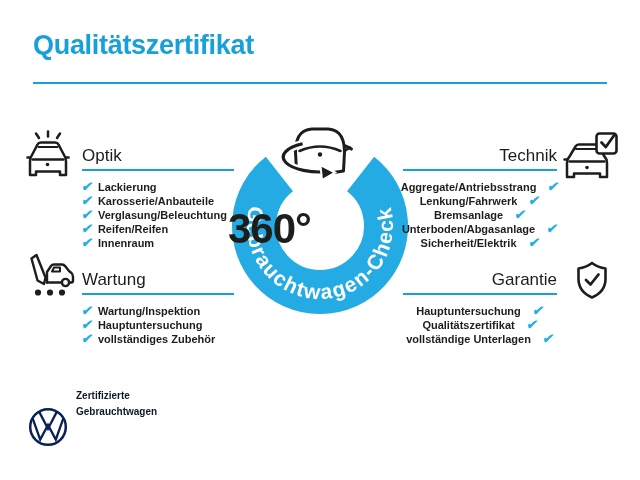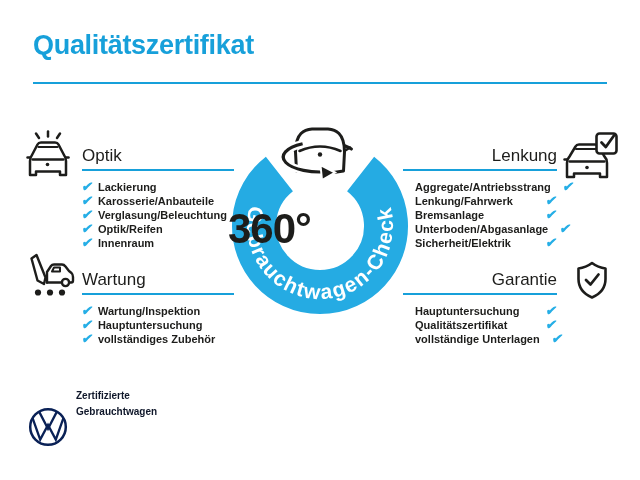--- a/index.html
+++ b/index.html
@@ -12,21 +12,21 @@
     color:#17a0da;letter-spacing:-0.3px;
   }
   .top-rule{position:absolute;left:33px;top:82px;width:574px;height:2px;background:#17a0da;}
 
   .sec{position:absolute;}
   .sec .hd{font-size:17px;font-weight:normal;line-height:20px;color:#1d1d1b;}
   .sec .rule{height:2px;background:#17a0da;margin-top:3px;}
   .sec ul{list-style:none;margin:9px 0 0 0;padding:0;}
   .sec li{display:flex;align-items:center;height:14px;font-size:11px;font-weight:bold;white-space:nowrap;}
   .sec.left  li{justify-content:flex-start;gap:5px;}
-  .sec.right li{justify-content:space-between;gap:12px;margin-left:12px;}
+  .sec.right li{justify-content:center;gap:12px;}
   .sec.right .hd{text-align:right;}
   .chk{color:#25aee6;font-size:13px;line-height:14px;transform:skewX(-10deg);}
   #sec-optik   {left:82px; top:146px;width:152px;}
   #sec-wartung {left:82px; top:270px;width:152px;}
   #sec-technik {left:403px;top:146px;width:154px;}
   #sec-garantie{left:403px;top:270px;width:154px;}
 
   .icon{position:absolute;}
   #icon-optik  {left:26px; top:130px;}
   #icon-wartung{left:24px; top:252px;}
@@ -131,31 +131,31 @@
       <li>
           <span class="chk">✔</span>
           <span>Karosserie/Anbauteile</span>
         </li>
       <li>
           <span class="chk">✔</span>
           <span>Verglasung/Beleuchtung</span>
         </li>
       <li>
           <span class="chk">✔</span>
-          <span>Optik/Reifen</span>
+          <span>Reifen/Reifen</span>
         </li>
       <li>
           <span class="chk">✔</span>
           <span>Innenraum</span>
         </li>
     </ul>
   </div>
 
   <div id="sec-technik" class="sec right">
-    <div class="hd">Lenkung</div>
+    <div class="hd">Technik</div>
     <div class="rule"></div>
     <ul>
       <li>
           <span>Aggregate/Antriebsstrang</span>
           <span class="chk">✔</span>
         </li>
       <li>
           <span>Lenkung/Fahrwerk</span>
           <span class="chk">✔</span>
         </li>

